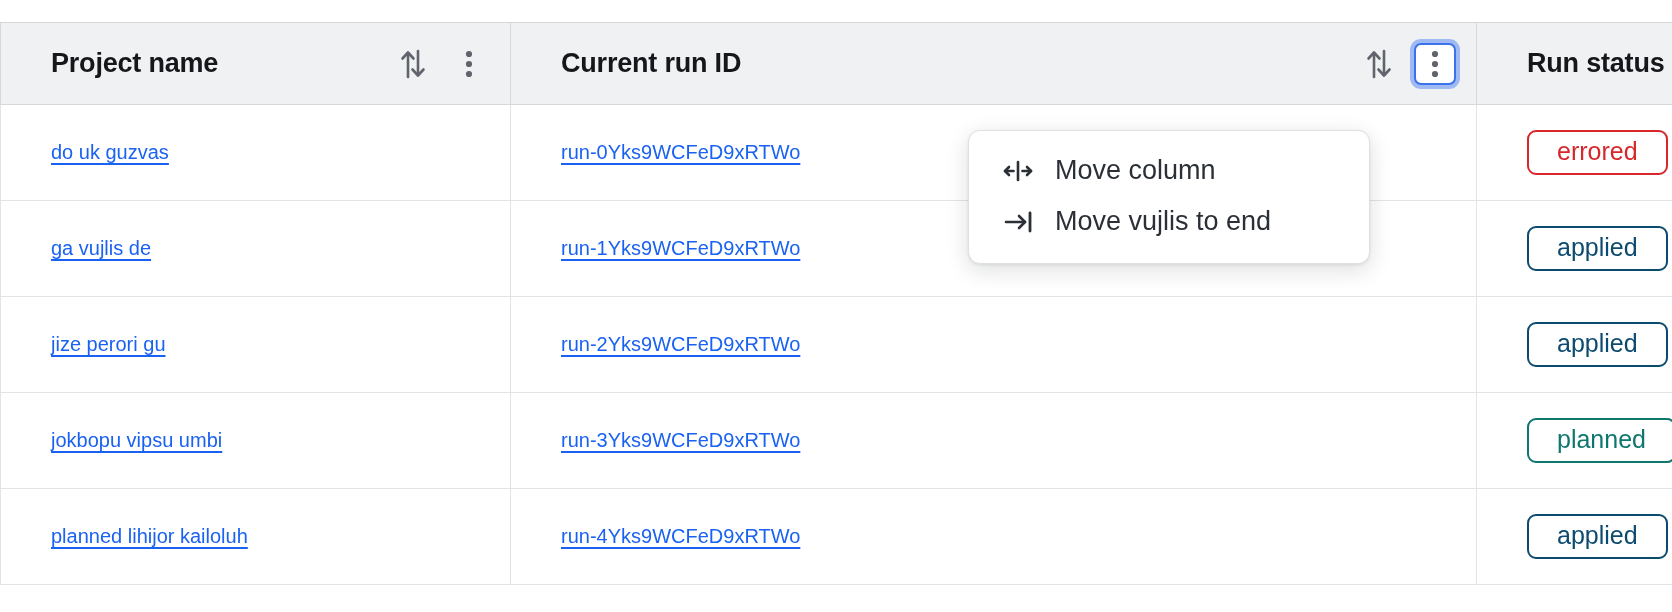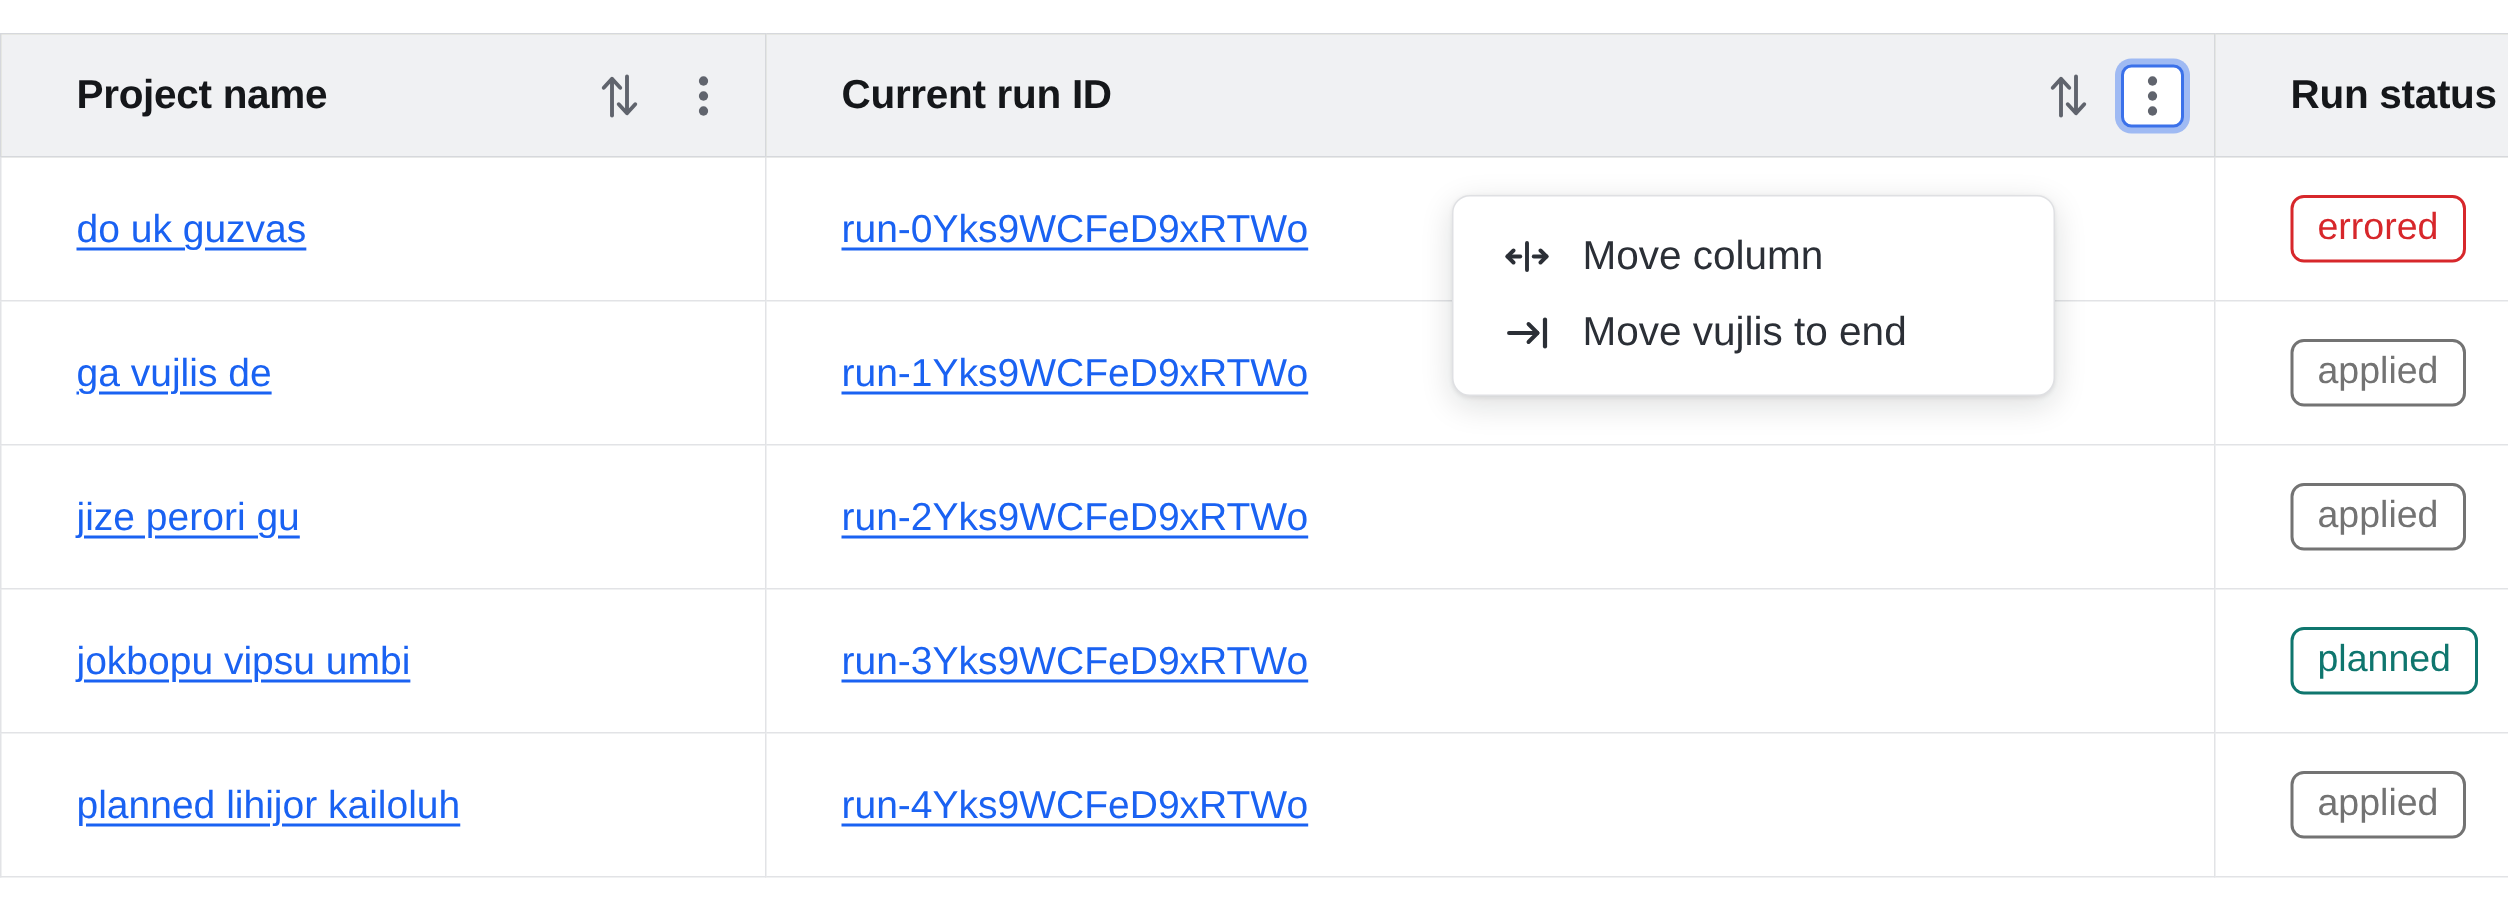--- a/index.html
+++ b/index.html
@@ -104,40 +104,40 @@
   }
   tbody td.first-col {
     border-left: 1px solid #e2e3e6;
   }
   tbody td.last-col {
     border-right: none;
   }
 
   a.cell-link {
     color: #1a62f2;
-    font-size: 26px;
+    font-size: 20px;
     text-decoration: underline;
     text-underline-offset: 4px;
     text-decoration-thickness: 2px;
     white-space: nowrap;
     cursor: pointer;
   }
 
   .badge {
     display: inline-block;
     border: 2px solid currentColor;
     border-radius: 9px;
-    padding: 6px 16px 8px;
+    padding: 6px 28px 8px;
     font-size: 25px;
     line-height: 1.05;
     background: #ffffff;
     white-space: nowrap;
   }
   .badge.errored { color: #d7272b; }
-  .badge.applied { color: #737373; }
+  .badge.applied { color: #0c4a6e; }
   .badge.planned { color: #0f766e; }
 
   
   .menu {
     position: absolute;
     left: 968px;
     top: 108px;
     width: 402px;
     background: #ffffff;
     border: 1px solid #dfe0e3;

